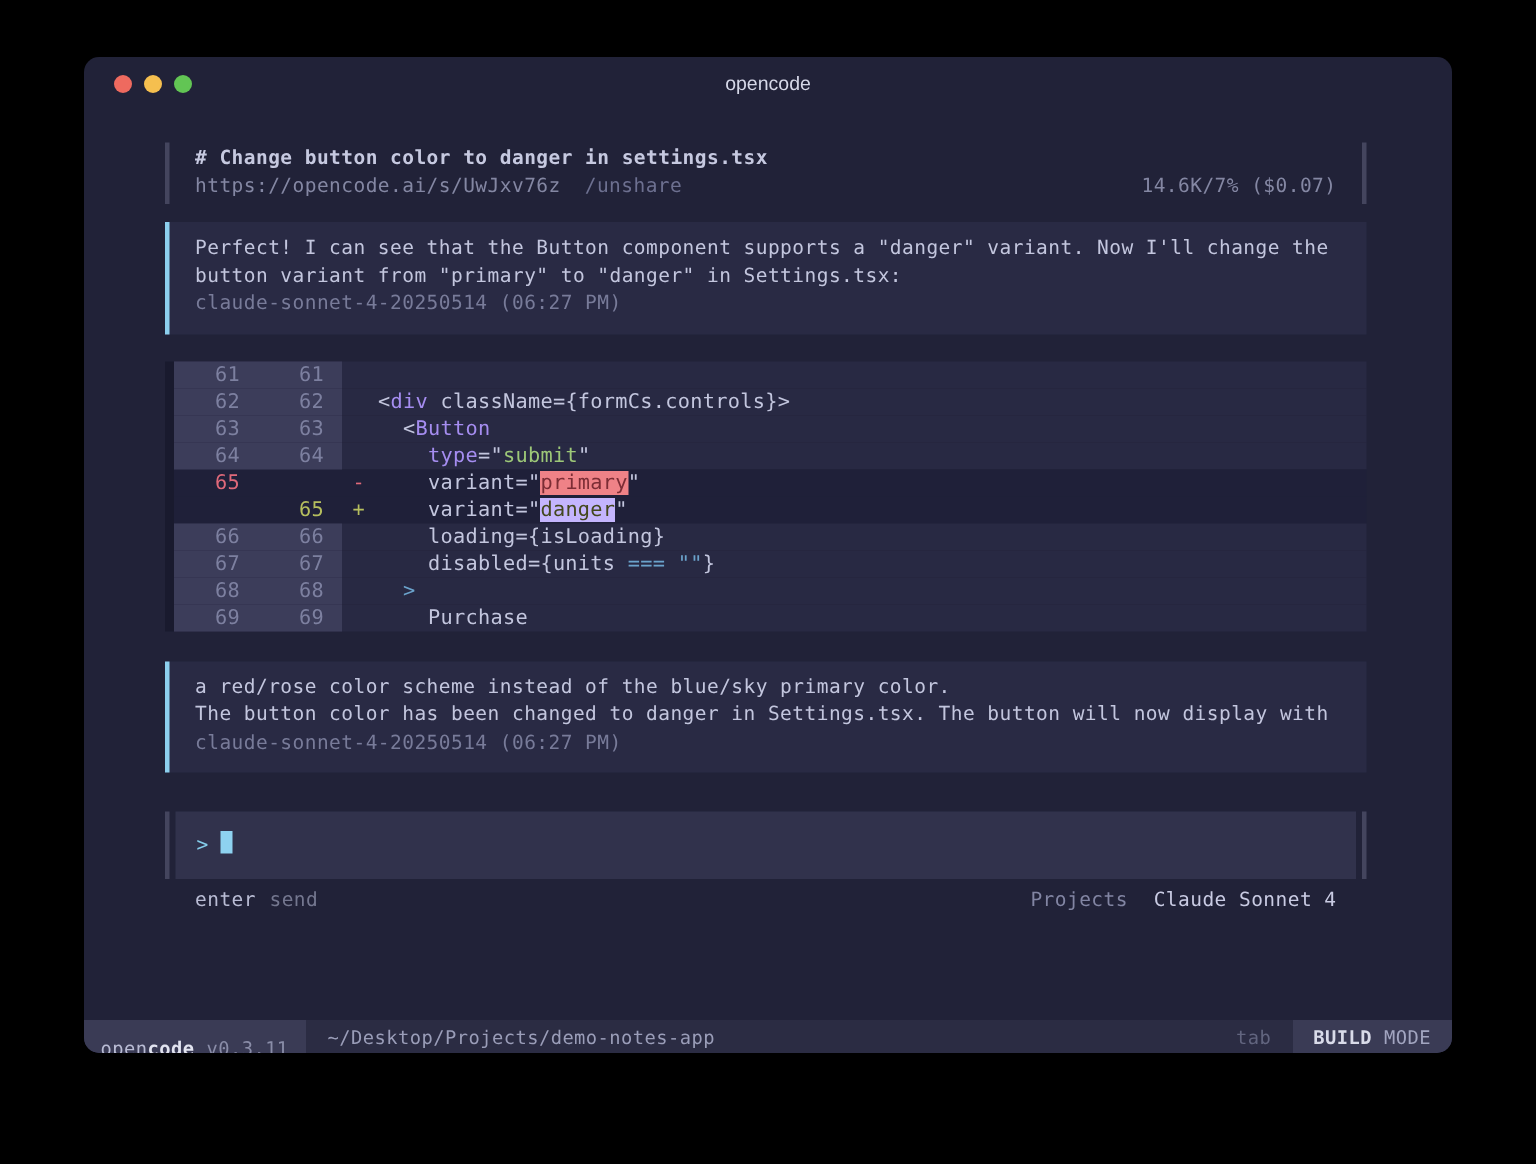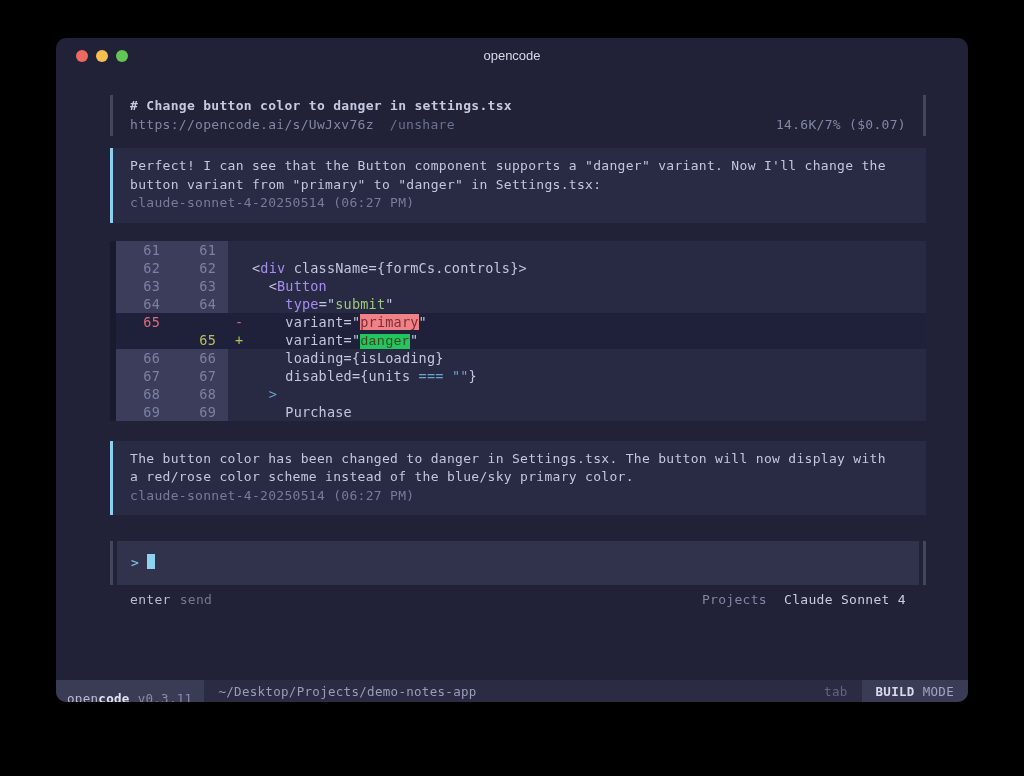--- a/index.html
+++ b/index.html
@@ -10,21 +10,21 @@
 
   
   .titlebar{ position:relative; height:37px; flex:none; }
   .lights{ position:absolute; left:20px; top:12px; display:flex; gap:8px; }
   .light{ width:12px; height:12px; border-radius:50%; }
   .light.red{ background:#ee6a5f; } .light.yellow{ background:#f5bf4f; } .light.green{ background:#62c554; }
   .win-title{ position:absolute; left:0; right:0; top:10px; text-align:center;
     font-family:"Liberation Sans",sans-serif; font-weight:normal; font-size:13px; color:#d6d8e8; }
 
   
-  .content{ flex:1; display:flex; flex-direction:column; padding:0 42px 0 54px; overflow:hidden; }
+  .content{ flex:1; display:flex; flex-direction:column; padding:0 57px 0 54px; overflow:hidden; }
   .mono{ font-size:13px; letter-spacing:0.3px; }
 
   
   .session-header{ position:relative; margin-top:20px; padding:2px 20px; line-height:18.5px; }
   .session-header .vbar{ position:absolute; top:0; bottom:0; width:3px; background:#44455e; }
   .session-header .vbar.left{ left:0; } .session-header .vbar.right{ right:0; }
   .session-title{ font-weight:bold; color:#c6c9e0; }
   .session-sub{ display:flex; color:#8487a3;align-items:center; }
   .unshare{ margin-left:16px; color:#6d7090; }
   .stats{ margin-left:auto; color:#8487a3; }
@@ -46,21 +46,21 @@
   .ln{ flex:none; width:56px; text-align:right; padding-right:12px; }
   .diff-row.ctx .ln{ background:#3c3d5a; color:#7d80a0; }
   .diff-row.del .ln.old{ color:#e0697a; }
   .diff-row.add .ln.new{ color:#b6bf5e; }
   .marker{ flex:none; width:24px; padding-left:7px; }
   .diff-row.del .marker{ color:#e0697a; }
   .diff-row.add .marker{ color:#b6bf5e; }
   .code{ white-space:pre; }
   .c-fg{ color:#c3c6de; } .c-purple{ color:#a58df0; } .c-green{ color:#9dc878; } .c-cyan{ color:#6ba3cc; }
   .c-hl-del{ background:#ef8287; color:#7c2d35; }
-  .c-hl-add{ background:#22c55e; color:#43471d;font-family:Liberation Mono, monospace; }
+  .c-hl-add{ background:#c4b5fd; color:#43471d; }
 
   
   .input-row{ margin-top:26px; display:flex; align-items:stretch; }
   .input-row .vbar{ flex:none; width:3px; background:#44455e; }
   .input-box{ flex:1; background:#31324c; margin:0 4px; padding:13px 14px; line-height:18px; }
   .prompt-symbol{ color:#85cdea; }
   .cursor{ display:inline-block; width:8px; height:15px; background:#8ed2f0;
     vertical-align:-2px; margin-left:8px; }
 
   
@@ -178,22 +178,22 @@
           <div class="diff-row ctx">
             <span class="ln old">69</span>
             <span class="ln new">69</span>
             <span class="marker"></span>
             <span class="code"><span class="c-fg">    Purchase</span></span>
           </div>
         </div>
     </div>
 
     <div class="message second">
+      <div class="msg-line">a red/rose color scheme instead of the blue/sky primary color.</div>
       <div class="msg-line">The button color has been changed to danger in Settings.tsx. The button will now display with</div>
-      <div class="msg-line">a red/rose color scheme instead of the blue/sky primary color.</div>
       <div class="msg-meta">claude-sonnet-4-20250514 (06:27 PM)</div>
     </div>
 
     <div class="input-row">
       <div class="vbar"></div>
       <div class="input-box">
         <span class="prompt-symbol">&gt;</span><span class="cursor"></span>
       </div>
       <div class="vbar"></div>
     </div>

